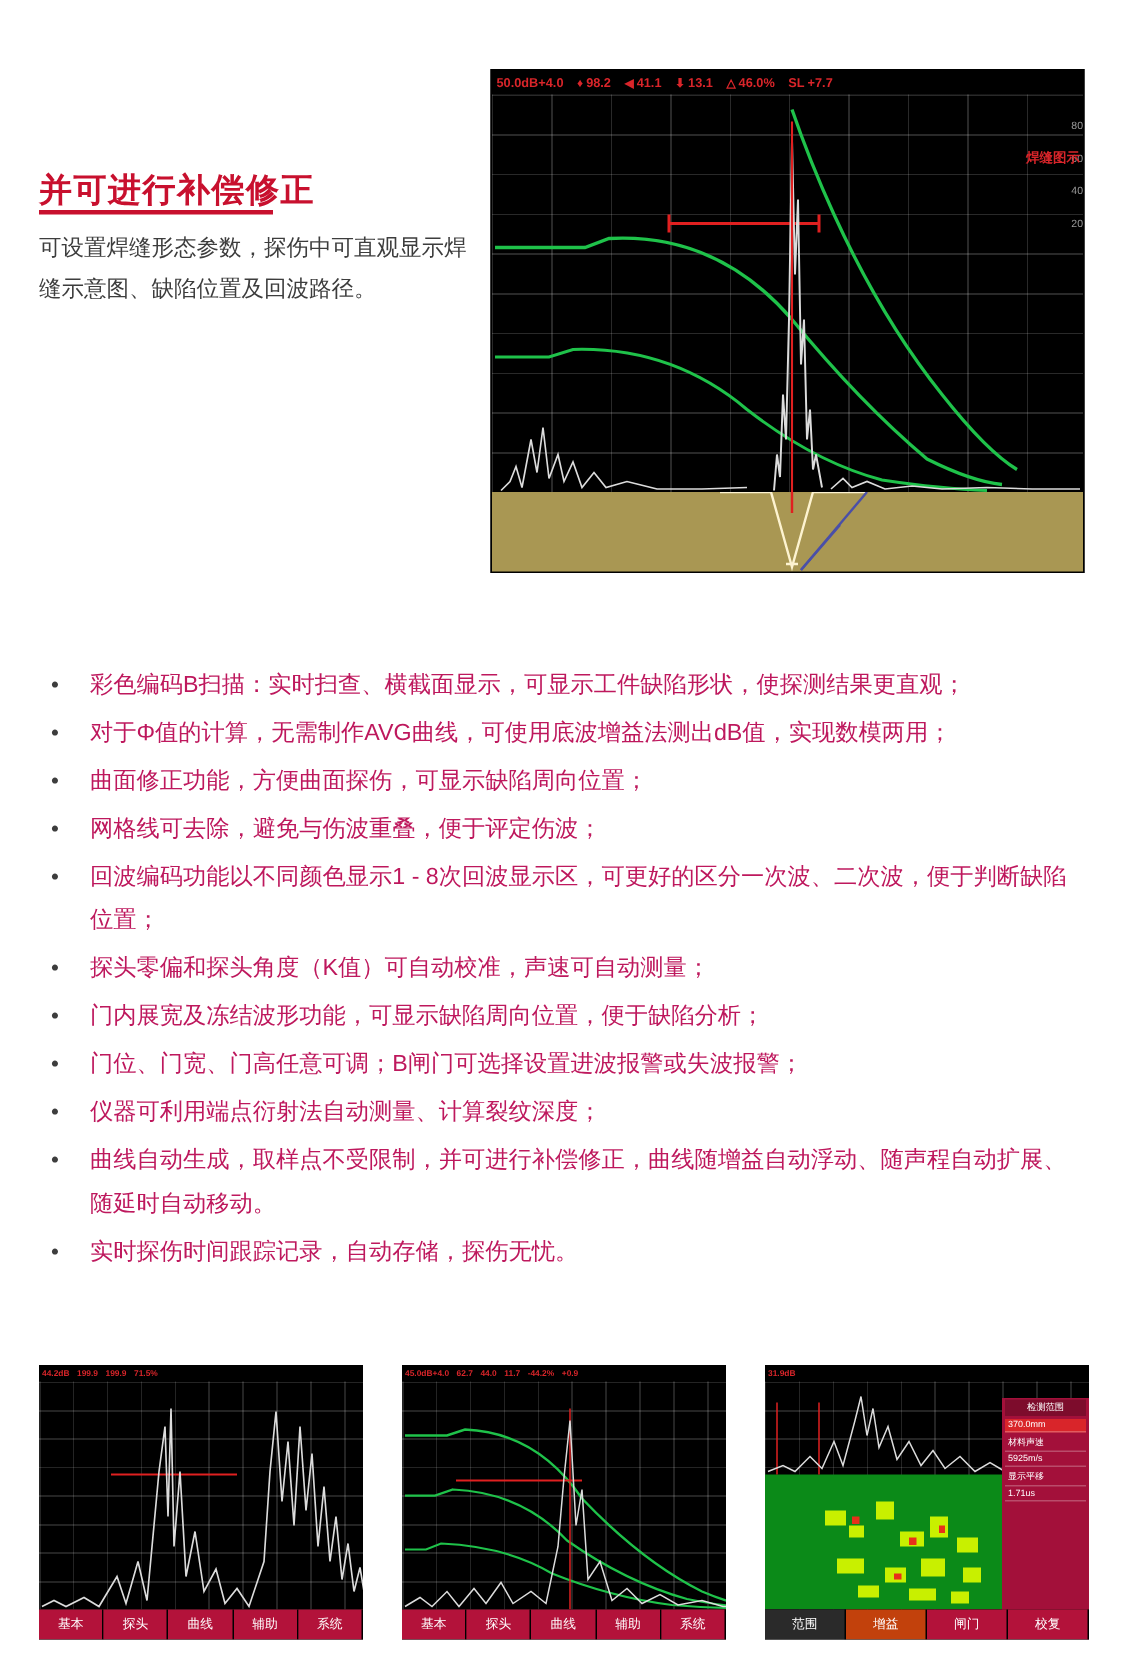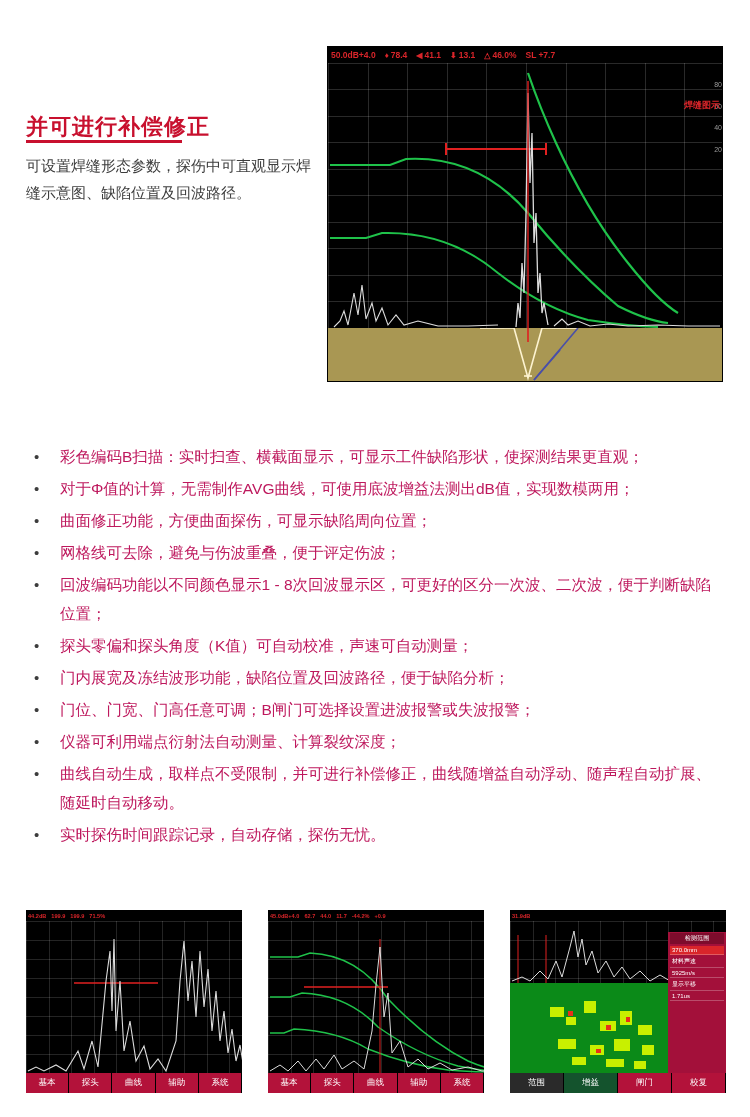--- a/index.html
+++ b/index.html
@@ -161,21 +161,21 @@
   }
   .th-menu .mi {
     flex: 1;
     color: #fff;
     font-size: 8.5px;
     display: flex; align-items: center; justify-content: center;
     border-right: 1px solid #000;
     background: #b3123a;
   }
   .th-menu .mi.alt { background: #2a2a2a; }
-  .th-menu .mi.sel { background: #14532d; font-family: Liberation Mono, monospace; }
+  .th-menu .mi.sel { background: #c2410c; font-family: Liberation Mono, monospace; }
   .side-panel {
     position: absolute;
     right: 0; top: 11px;
     width: 58px; height: 152px;
     background: #a3103a;
     font-size: 6px;
     color: #fff;
     padding: 1px 2px;
   }
   .side-panel .sp-title {
@@ -203,21 +203,21 @@
   <div class="headline">并可进行补偿修正</div>
   <div class="headline-underline"></div>
   <div class="subcopy">可设置焊缝形态参数，探伤中可直观显示焊缝示意图、缺陷位置及回波路径。</div>
 
   <div class="device-shot">
 
     <div class="ds-topbar">
       <span>50.0dB+4.0</span>
       <span class="v">
         <span class="mk">♦</span>
-        <span>78.4</span>
+        <span>98.2</span>
       </span>
       <span class="v">
         <span class="mk">◀</span>
         <span>41.1</span>
       </span>
       <span class="v">
         <span class="mk">⬇</span>
         <span>13.1</span>
       </span>
       <span class="v">
@@ -303,21 +303,21 @@
   <div class="bullet">
     <span class="dot">•</span>
     <span class="txt">回波编码功能以不同颜色显示1 - 8次回波显示区，可更好的区分一次波、二次波，便于判断缺陷位置；</span>
   </div>
   <div class="bullet">
     <span class="dot">•</span>
     <span class="txt">探头零偏和探头角度（K值）可自动校准，声速可自动测量；</span>
   </div>
   <div class="bullet">
     <span class="dot">•</span>
-    <span class="txt">门内展宽及冻结波形功能，缺陷位置及回波路径，便于缺陷分析；</span>
+    <span class="txt">门内展宽及冻结波形功能，可显示缺陷周向位置，便于缺陷分析；</span>
   </div>
   <div class="bullet">
     <span class="dot">•</span>
     <span class="txt">门位、门宽、门高任意可调；B闸门可选择设置进波报警或失波报警；</span>
   </div>
   <div class="bullet">
     <span class="dot">•</span>
     <span class="txt">仪器可利用端点衍射法自动测量、计算裂纹深度；</span>
   </div>
   <div class="bullet">

